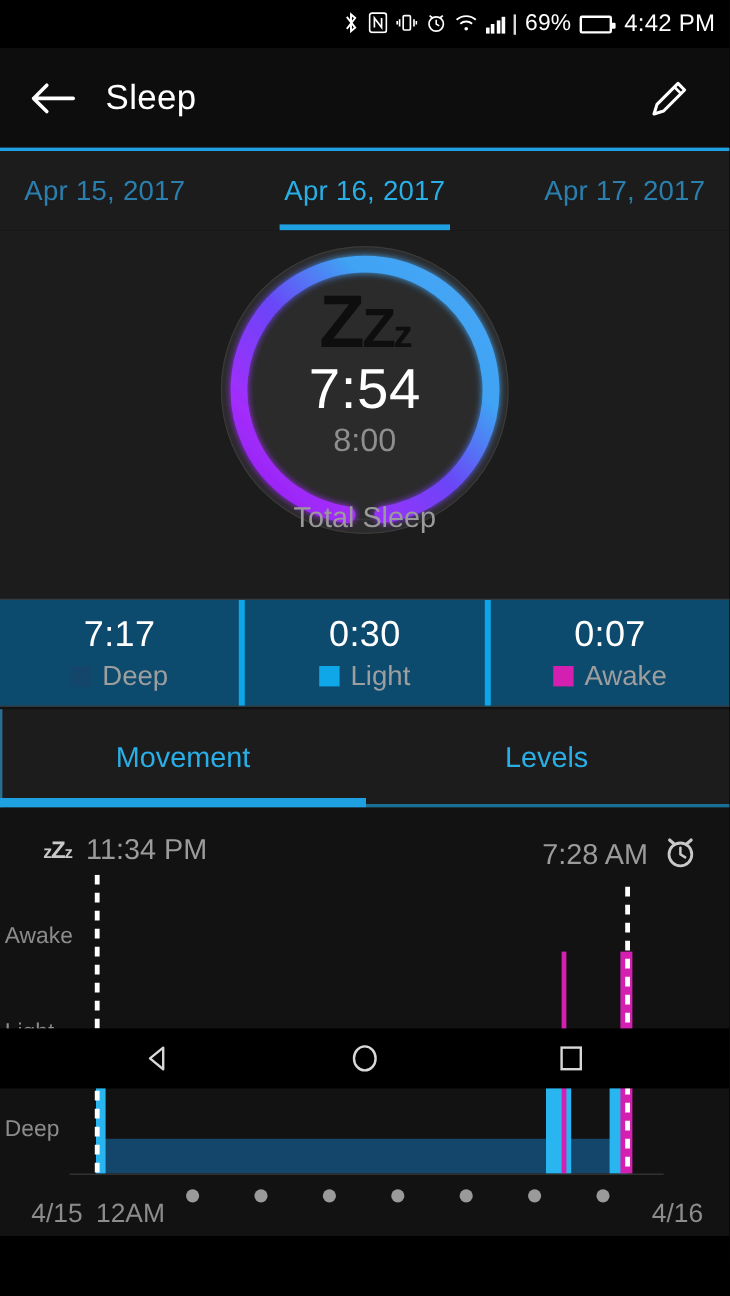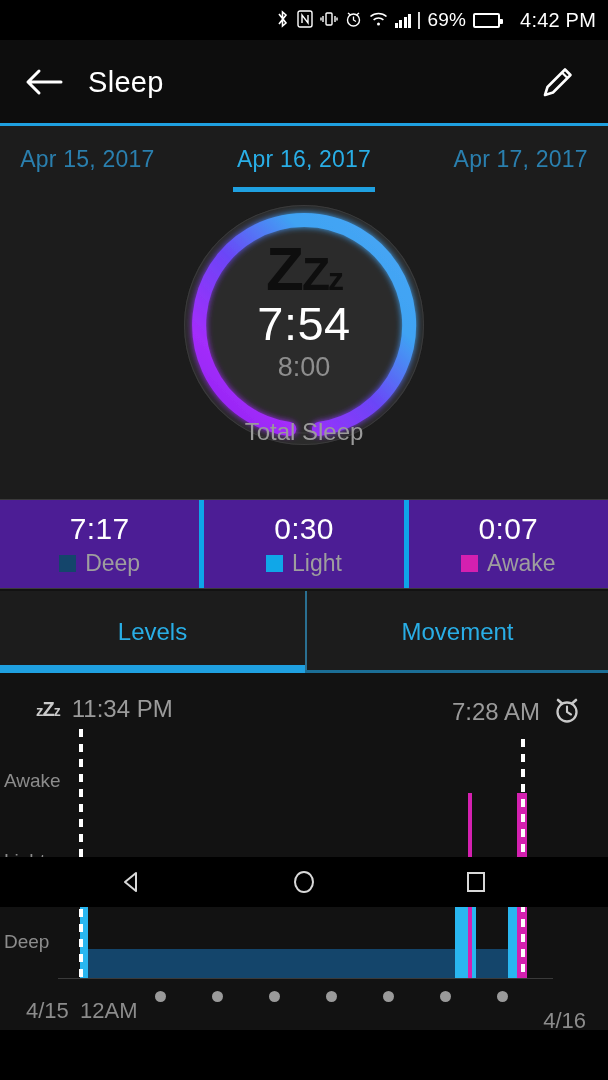--- a/index.html
+++ b/index.html
@@ -12,21 +12,21 @@
   #app { position:relative; width:608px; height:907px; background:#121212; }
 
   
   .statusbar {
     position:absolute; top:0; left:0; width:608px; height:40px;
     background:#000; display:flex; align-items:center;
     justify-content:flex-end; padding-right:12px; gap:7px;
   }
   .statusbar .sicon { color:#fff; font-size:17px; line-height:1; display:inline-block; }
   .sb-batt-pct { color:#fff; font-size:19px; letter-spacing:.2px; }
-  .sb-time { color:#fff; font-size:20px; margin-left:13px; letter-spacing:.2px; }
+  .sb-time { color:#fff; font-size:20px; margin-left:3px; letter-spacing:.2px; }
   .batt-body {
     width:27px; height:15px; border:2px solid #fff; border-radius:2px;
     position:relative; display:inline-block; padding:1px;
   }
   .batt-body::after {
     content:""; position:absolute; right:-5px; top:4px;
     width:3px; height:5px; background:#fff; border-radius:0 1px 1px 0;
   }
   .batt-fill { height:100%; width:82%; background:#1ee063; }
   .sigbars { display:inline-flex; align-items:flex-end; gap:1.5px; height:16px; }
@@ -89,21 +89,21 @@
   .g-caption { position:absolute; left:0; bottom:14px; width:608px; text-align:center;
                color:#9a9a9a; font-size:24px; }
 
   
   .stats {
     position:absolute; top:460px; left:0; width:608px; height:39px;
     background:#1c1c1c;
   }
   .statsrow {
     position:absolute; top:499px; left:0; width:608px; height:90px;
-    background:#4c1d95; display:flex;
+    background:#0c4a6e; display:flex;
     border-top:1px solid #3a3a3a; border-bottom:1px solid #3a3a3a;
   }
   .statcell { flex:1; position:relative; display:flex; flex-direction:column;
               align-items:center; justify-content:center; gap:4px; }
   .statcell + .statcell { border-left:5px solid #0ea5e9; }
   .statval { color:#fff; font-size:30px; letter-spacing:.3px; }
   .statlabelrow { display:flex; align-items:center; gap:9px; }
   .swatch { width:17px; height:17px; display:block; }
   .statlabel { color:#9e9e9e; font-size:23px; }
 
@@ -139,21 +139,21 @@
   .plot svg { display:block; }
   .ylab { position:absolute; color:#8c8c8c; font-size:19px; left:4px; }
 
   .xaxis { position:absolute; left:0; top:305px; width:608px; height:52px; }
   .axisline { position:absolute; top:0; left:58px; width:495px; height:1px; background:#3a3a3a; }
   .xdot { position:absolute; top:13px; width:11px; height:11px; border-radius:50%;
           background:#9a9a9a; }
   .xtext { position:absolute; color:#8c8c8c; font-size:22px; top:20px; }
   .x-left { left:26px; }
   .x-12am { left:80px; }
-  .x-right { right:22px;margin-top:10px; }
+  .x-right { right:22px; }
 
   
   .navbar {
     position:absolute; bottom:0; left:0; width:608px; height:50px;
     background:#000; display:flex; align-items:center; justify-content:center; gap:118px;
   }
   .nav-btn { width:54px; height:40px; display:flex; align-items:center; justify-content:center; }
 </style>
 </head>
 <body>
@@ -283,25 +283,25 @@
     <div class="statcell">
       <div class="statval">0:07</div>
       <div class="statlabelrow">
         <span class="swatch" style="background:#d420b0"></span>
         <span class="statlabel">Awake</span>
       </div>
     </div>
   </div>
 
   <div class="ltabs">
+    <div class="ltab movement">
+      <span>Movement</span>
+    </div>
     <div class="ltab levels">
       <span>Levels</span>
-    </div>
-    <div class="ltab movement">
-      <span>Movement</span>
     </div>
     <div class="ltab-underline"></div>
     <div class="ltab-underline-rest"></div>
   </div>
 
   <div class="chart">
 
     <div class="chart-head">
       <div class="ch-start">
         <span class="zzz-icon"><span class="a">z</span><span class="b">Z</span><span class="c">z</span></span>

